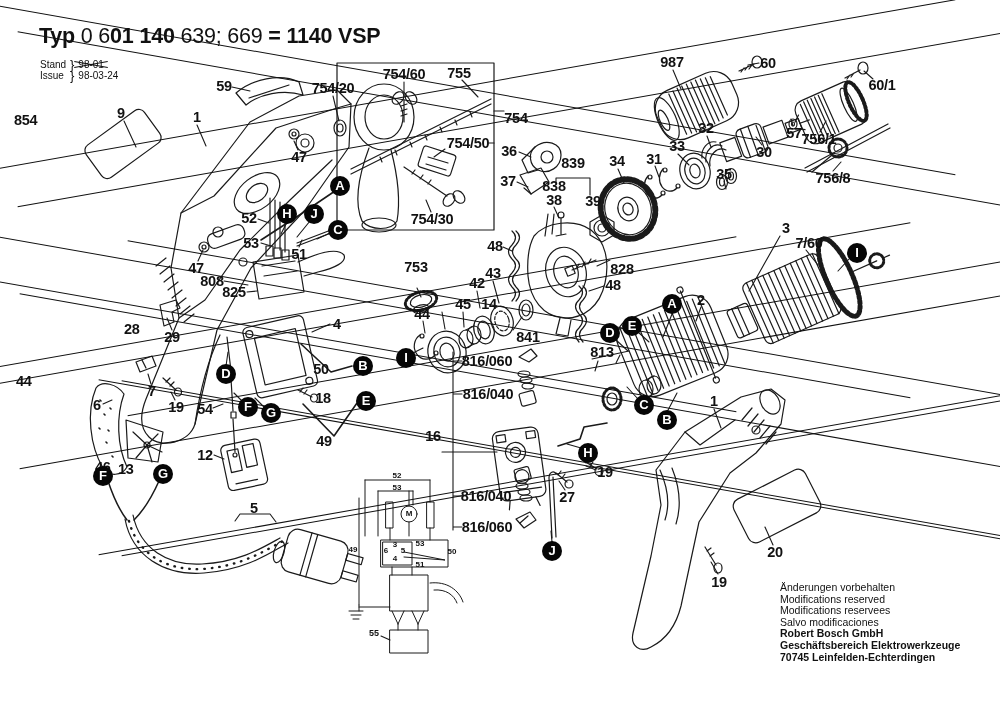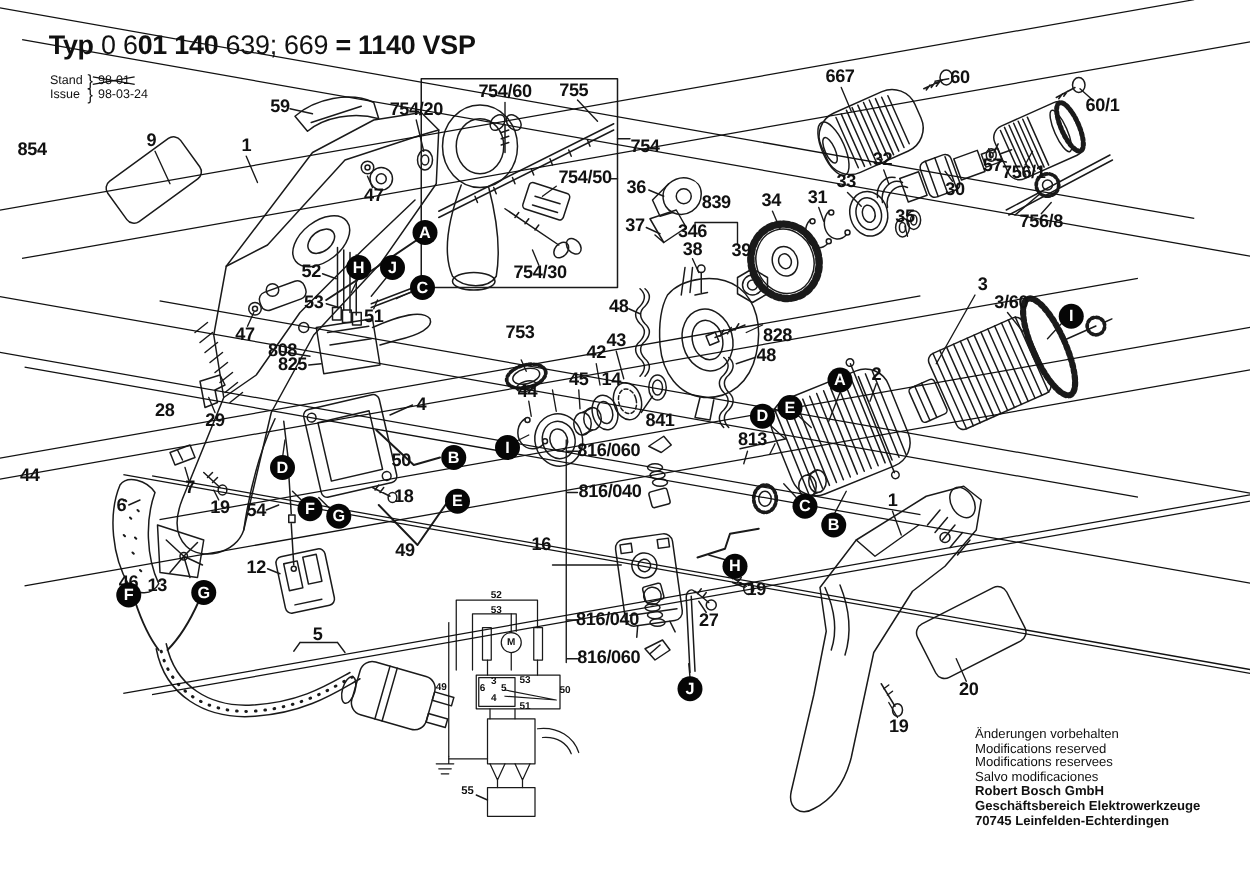--- a/index.html
+++ b/index.html
@@ -446,42 +446,42 @@
       <div class="plabel" style="left: 459px; top: 73px;">755</div>
       <div class="plabel struck" style="left: 459px; top: 87px;">655</div>
       <div class="plabel struck" style="left: 514px; top: 105px;">854</div>
       <div class="plabel" style="left: 516px; top: 118px;">754</div>
       <div class="plabel" style="left: 468px; top: 143px;">754/50</div>
       <div class="plabel" style="left: 432px; top: 219px;">754/30</div>
       <div class="plabel" style="left: 416px; top: 267px;">753</div>
       <div class="plabel struck" style="left: 414px; top: 281px;">853</div>
       <div class="plabel" style="left: 509px; top: 151px;">36</div>
       <div class="plabel" style="left: 508px; top: 181px;">37</div>
-      <div class="plabel" style="left: 554px; top: 186px;">346</div>
+      <div class="plabel" style="left: 554px; top: 186px;">838</div>
       <div class="plabel" style="left: 554px; top: 200px;">38</div>
       <div class="plabel" style="left: 573px; top: 163px;">839</div>
       <div class="plabel" style="left: 593px; top: 201px;">39</div>
       <div class="plabel" style="left: 617px; top: 161px;">34</div>
       <div class="plabel" style="left: 654px; top: 159px;">31</div>
       <div class="plabel" style="left: 677px; top: 146px;">33</div>
       <div class="plabel" style="left: 706px; top: 128px;">32</div>
       <div class="plabel" style="left: 724px; top: 174px;">35</div>
       <div class="plabel" style="left: 764px; top: 152px;">30</div>
       <div class="plabel" style="left: 794px; top: 133px;">57</div>
-      <div class="plabel" style="left: 672px; top: 62px;">667</div>
+      <div class="plabel" style="left: 672px; top: 62px;">987</div>
       <div class="plabel" style="left: 768px; top: 63px;">60</div>
       <div class="plabel" style="left: 882px; top: 85px;">60/1</div>
       <div class="plabel" style="left: 819px; top: 139px;">756/1</div>
       <div class="plabel" style="left: 833px; top: 178px;">756/8</div>
       <div class="plabel" style="left: 299px; top: 157px;">47</div>
       <div class="plabel" style="left: 196px; top: 268px;">47</div>
       <div class="plabel" style="left: 249px; top: 218px;">52</div>
       <div class="plabel" style="left: 251px; top: 243px;">53</div>
       <div class="plabel" style="left: 299px; top: 254px;">51</div>
-      <div class="plabel" style="left: 226px; top: 281px;">808</div>
+      <div class="plabel" style="left: 212px; top: 281px;">808</div>
       <div class="plabel struck" style="left: 240px; top: 281px;">25</div>
       <div class="plabel" style="left: 234px; top: 292px;">825</div>
       <div class="plabel" style="left: 172px; top: 337px;">29</div>
       <div class="plabel" style="left: 337px; top: 324px;">4</div>
       <div class="plabel" style="left: 152px; top: 391px;">7</div>
       <div class="plabel" style="left: 176px; top: 407px;">19</div>
       <div class="plabel" style="left: 205px; top: 409px;">54</div>
       <div class="plabel" style="left: 205px; top: 455px;">12</div>
       <div class="plabel" style="left: 97px; top: 405px;">6</div>
       <div class="plabel" style="left: 321px; top: 369px;">50</div>
@@ -493,21 +493,21 @@
       <div class="plabel" style="left: 477px; top: 283px;">42</div>
       <div class="plabel" style="left: 493px; top: 273px;">43</div>
       <div class="plabel struck" style="left: 516px; top: 323px;">44</div>
       <div class="plabel" style="left: 513px; top: 337px; margin-left: 15px;">841</div>
       <div class="plabel" style="left: 495px; top: 246px;">48</div>
       <div class="plabel" style="left: 613px; top: 285px;">48</div>
       <div class="plabel struck" style="left: 624px; top: 256px;">28</div>
       <div class="plabel" style="left: 622px; top: 269px;">828</div>
       <div class="plabel" style="left: 701px; top: 300px;">2</div>
       <div class="plabel" style="left: 786px; top: 228px;">3</div>
-      <div class="plabel" style="left: 809px; top: 243px;">3/60</div>
+      <div class="plabel" style="left: 809px; top: 243px;">7/60</div>
       <div class="plabel" style="left: 602px; top: 352px;">813</div>
       <div class="plabel struck" style="left: 595px; top: 380px;">46</div>
       <div class="plabel struck" style="left: 618px; top: 367px;">13</div>
       <div class="plabel" style="left: 433px; top: 436px;">16</div>
       <div class="plabel" style="left: 487px; top: 361px;">816/060</div>
       <div class="plabel" style="left: 488px; top: 394px;">816/040</div>
       <div class="plabel" style="left: 486px; top: 496px;">816/040</div>
       <div class="plabel" style="left: 487px; top: 527px;">816/060</div>
       <div class="plabel" style="left: 567px; top: 497px;">27</div>
       <div class="plabel" style="left: 605px; top: 472px;">19</div>

